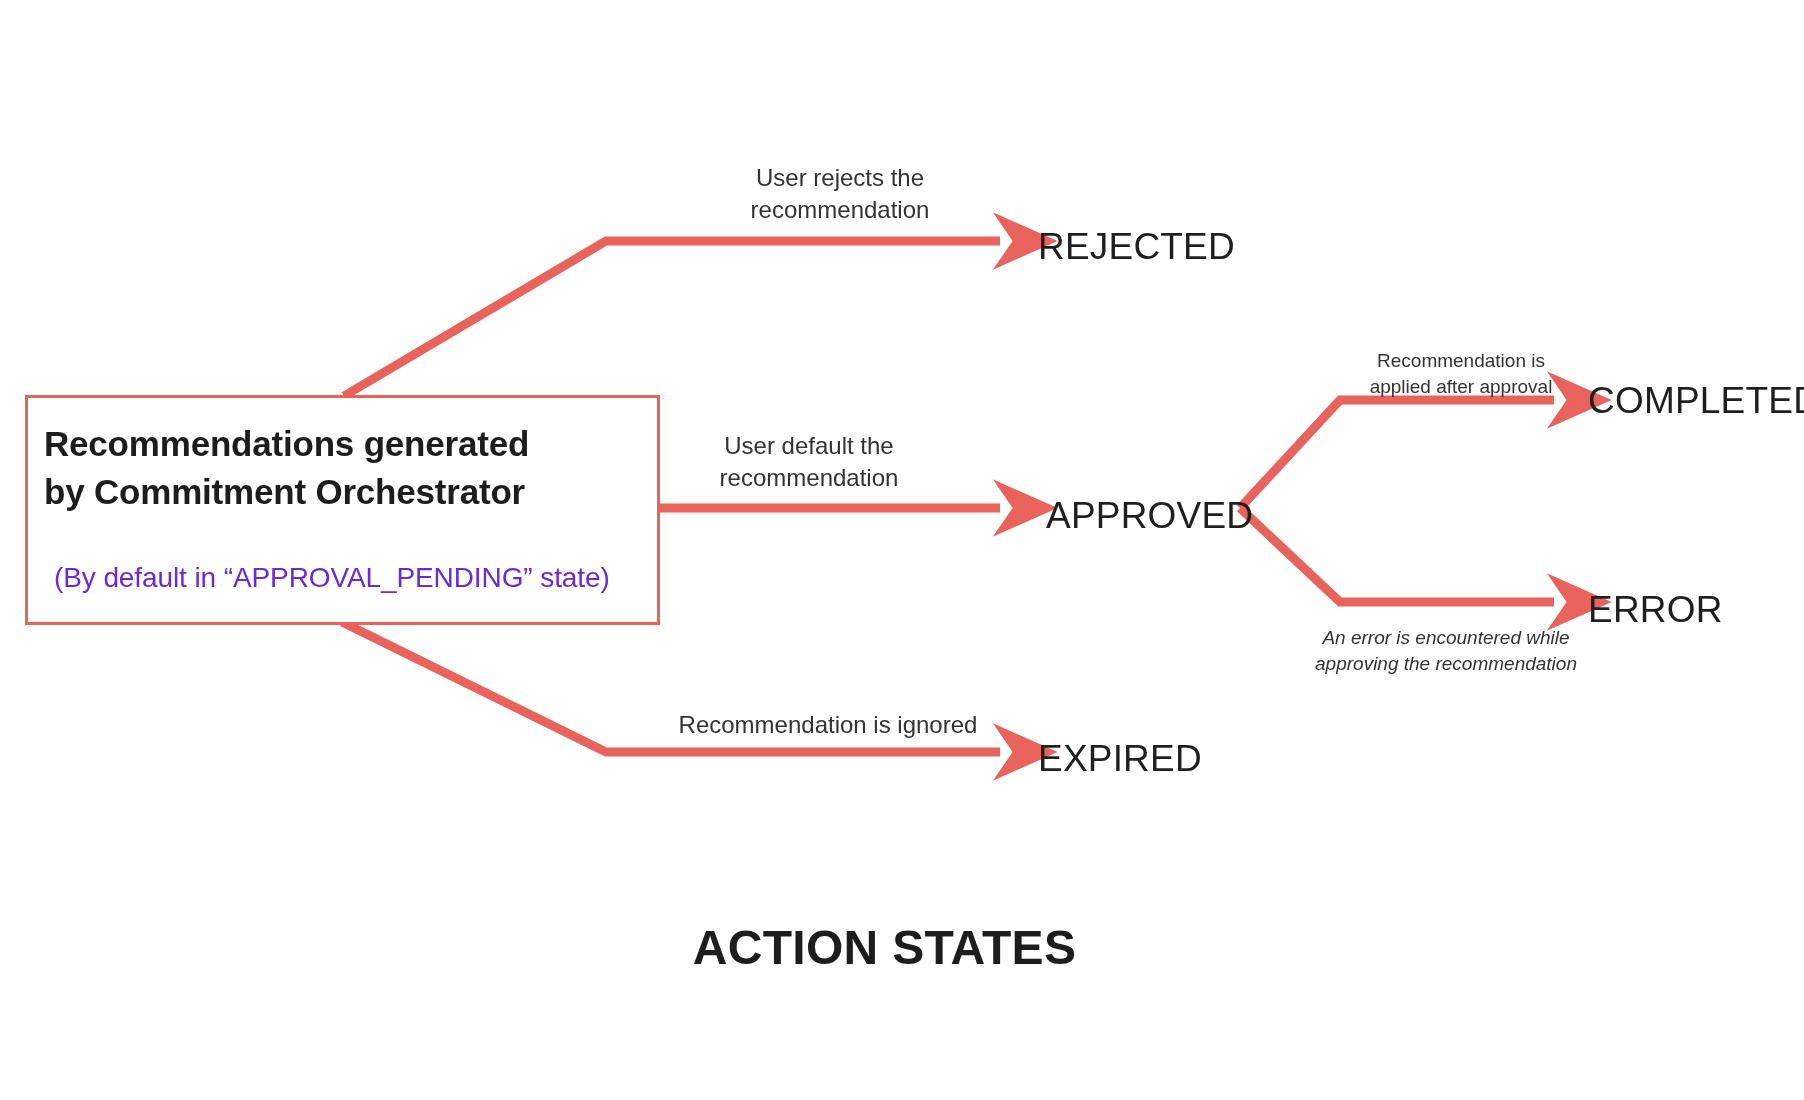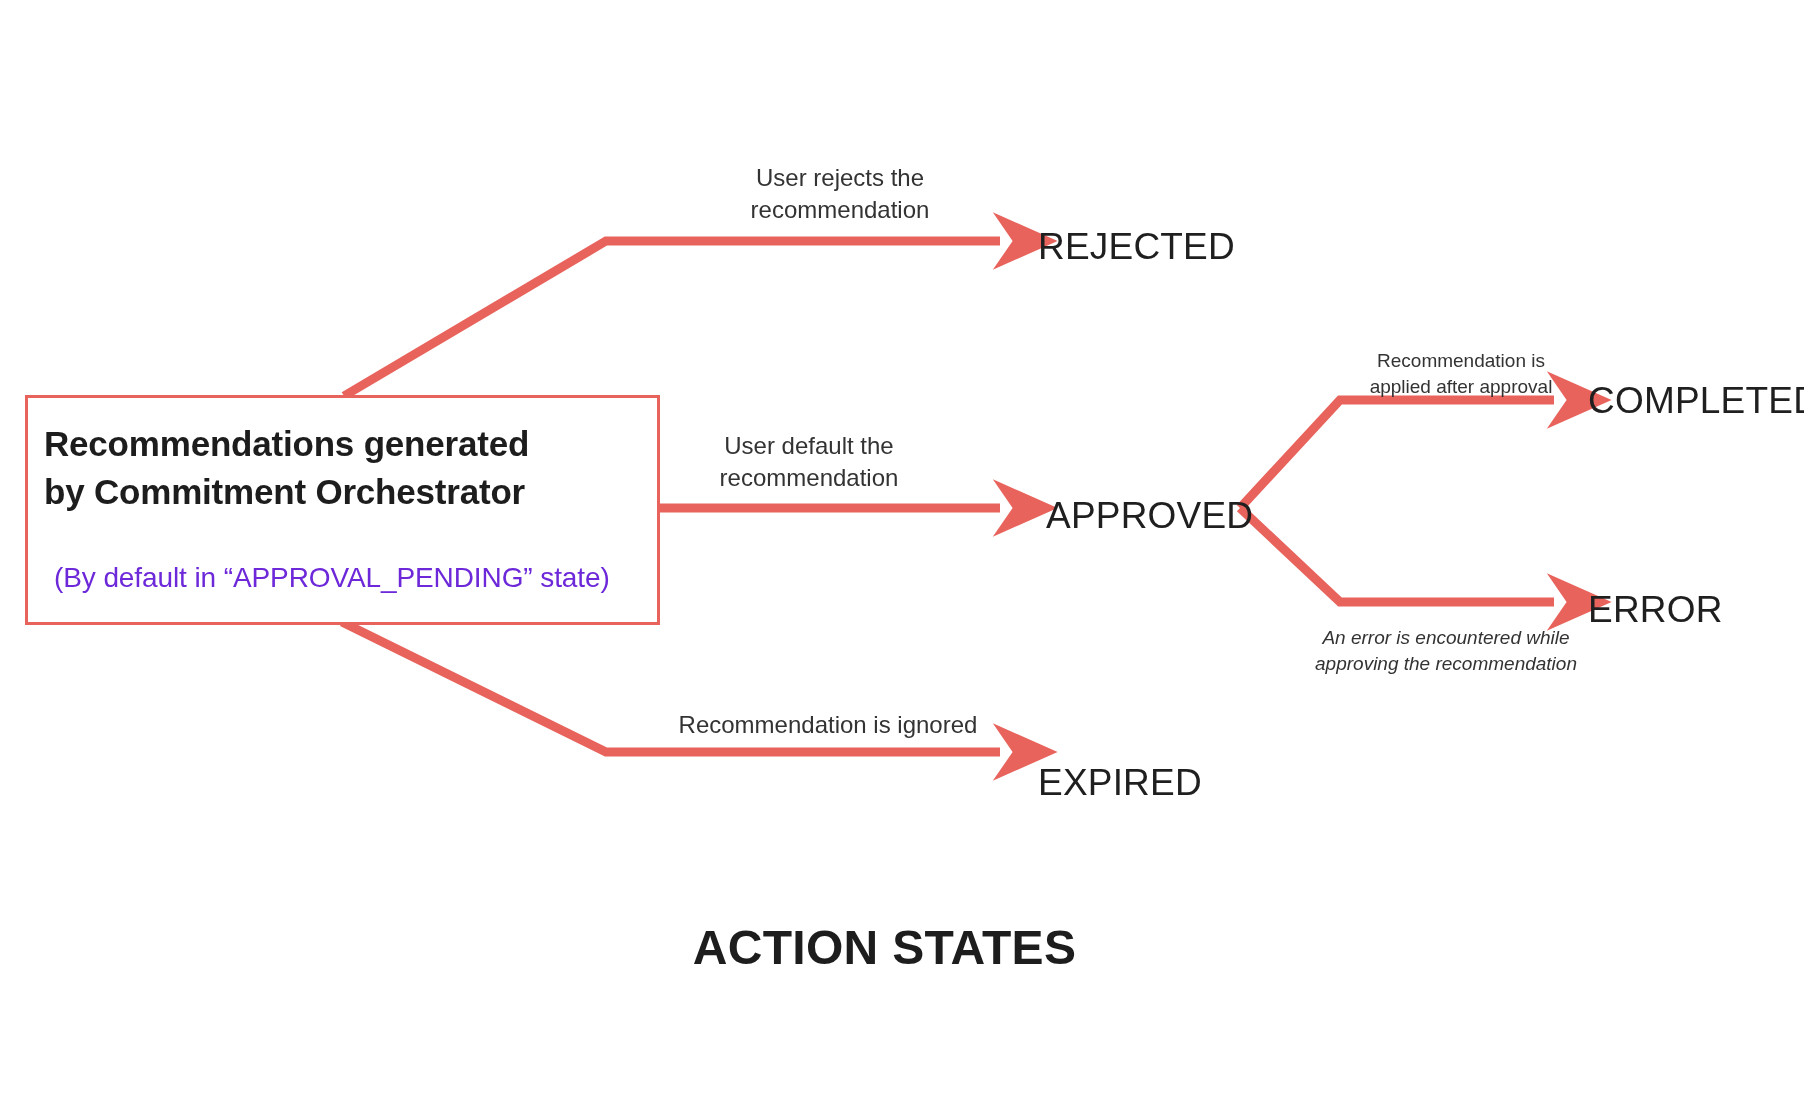--- a/index.html
+++ b/index.html
@@ -62,21 +62,21 @@
     position: absolute;
     font-size: 37px;
     font-weight: normal;
     color: #1f1f1f;
     letter-spacing: 0.2px;
     white-space: nowrap;
     line-height: 1;
   }
   .state-rejected  { left: 1038px; top: 228px; }
   .state-approved  { left: 1038px; top: 497px; margin-left: 8px; }
-  .state-expired   { left: 1038px; top: 764px; }
+  .state-expired   { left: 1038px; top: 740px; }
   .state-completed { left: 1588px; top: 382px; }
   .state-error     { left: 1588px; top: 583px; margin-top: 8px; }
 
   
   .edge-label {
     position: absolute;
     color: #333333;
     font-weight: normal;
     line-height: 1.35;
     white-space: nowrap;

